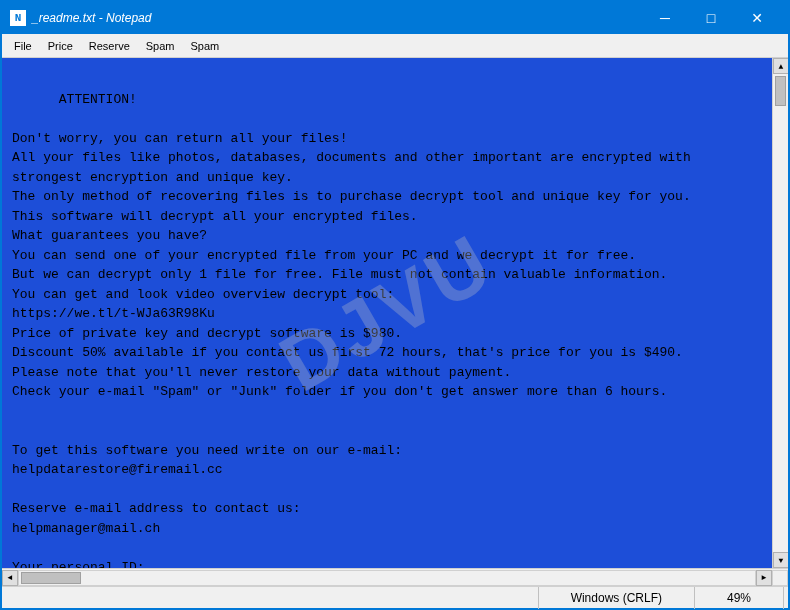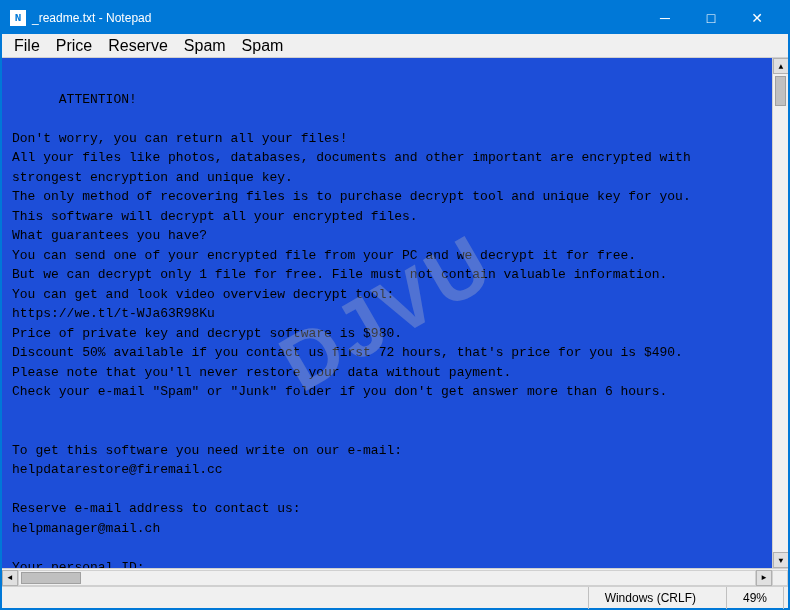--- a/index.html
+++ b/index.html
@@ -48,20 +48,21 @@
       color: #0078d7;
       font-weight: bold;
       flex-shrink: 0;
     }
 
     .title-bar-text {
       flex: 1;
       font-family: 'Segoe UI', Arial, sans-serif;
       font-size: 12px;
       font-weight: normal;
+      font-style: italic;
     }
 
     .title-bar-controls {
       display: flex;
       gap: 0;
     }
 
     .title-bar-btn {
       width: 46px;
       height: 32px;
@@ -74,21 +75,21 @@
       align-items: center;
       justify-content: center;
       font-family: 'Segoe UI', Arial, sans-serif;
     }
 
     .menu-bar {
       background: #f0f0f0;
       display: flex;
       padding: 2px 4px;
       font-family: 'Segoe UI', Arial, sans-serif;
-      font-size: 16px;
+      font-size: 11px;
       height: 24px;
       align-items: center;
       flex-shrink: 0;
       border-bottom: 1px solid #d0d0d0;
     }
 
     .menu-item {
       padding: 2px 8px;
       cursor: pointer;
       color: #000;
@@ -209,26 +210,25 @@
     }
 
     .status-sections {
       display: flex;
       align-items: center;
       gap: 0;
       margin-left: auto;
     }
 
     .status-section {
-      padding: 0 16px;
+      padding: 0 32px;
       border-left: 1px solid #c0c0c0;
       height: 22px;
       display: flex;
       align-items: center;
-      margin-left: 14px;
     }
 
     .status-section:last-child {
       border-right: 1px solid #c0c0c0;
     }
   </style>
 </head>
 <body>
 
 <div class="window">

